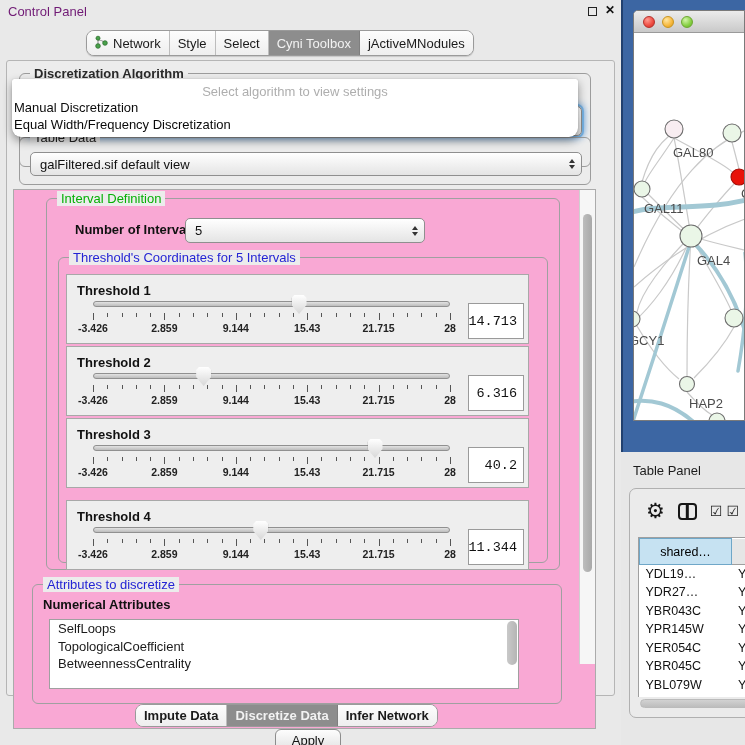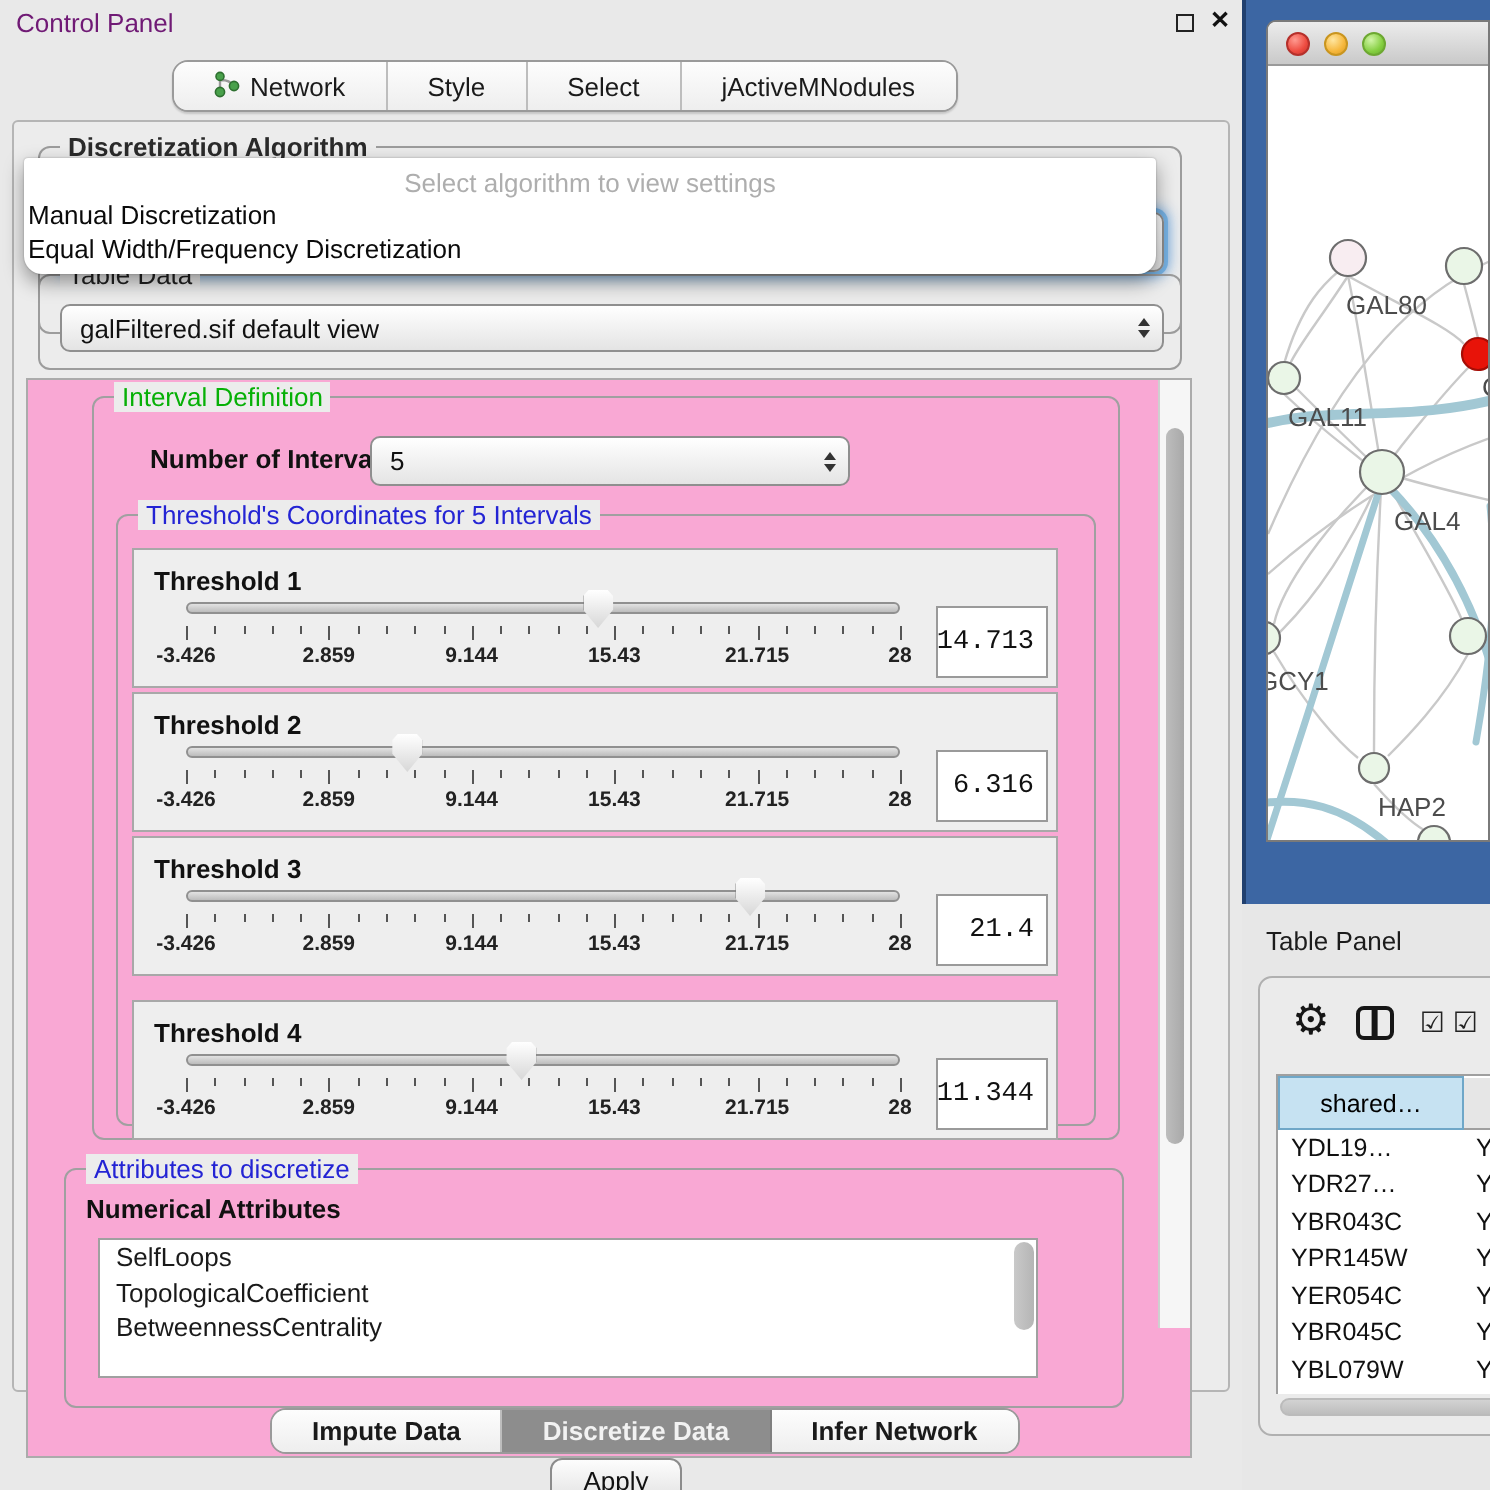--- a/index.html
+++ b/index.html
@@ -9,21 +9,21 @@
 
   
   #control-panel { left:0; top:0; width:621px; height:745px; background:#e9e9e9; }
   #cp-titlebar { left:0; top:0; width:621px; height:22px; background:#e9e9e9; }
   #cp-title { left:8px; top:4px; font-size:13px; color:#701a75; }
   #cp-float { right:24px; top:7px; width:9px; height:9px; border:1.5px solid #222; }
   #cp-close { right:6px; top:3px; font-size:12px; font-weight:bold; color:#111; }
 
   
   #top-tabs { left:86px; top:30px; height:26px; display:flex; border:1px solid #9a9a9a; border-radius:8px; overflow:hidden; background:#f6f6f6; box-shadow:0 1px 1px rgba(0,0,0,.15); }
-  .tab { display:flex; align-items:center; gap:5px; padding:0 20px; font-size:13px; color:#1a1a1a; background:linear-gradient(#fdfdfd,#eeeeee); border-right:1px solid #bdbdbd; white-space:nowrap; }
+  .tab { display:flex; align-items:center; gap:5px; padding:0 8px; font-size:13px; color:#1a1a1a; background:linear-gradient(#fdfdfd,#eeeeee); border-right:1px solid #bdbdbd; white-space:nowrap; }
   .tab:last-child { border-right:none; }
   .tab.sel { background:#8d8d8d; color:#f2f2f2; border-right-color:#7f7f7f; }
   #bottom-tabs { left:135px; top:704px; height:23px; display:flex; border:1px solid #9a9a9a; border-radius:8px; overflow:hidden; background:#f6f6f6; }
   #bottom-tabs .tab { font-size:13px; font-weight:bold; }
   #bottom-tabs .tab.sel { font-weight:bold; }
 
   
   #main-panel { left:6px; top:60px; width:609px; height:636px; background:#ececec; border:1px solid #b5b5b5; border-radius:3px; }
   .groupbox { position:absolute; border:1px solid #9c9c9c; border-radius:6px; }
   .grouptitle { position:absolute; top:-8px; left:10px; background:#ececec; padding:0 4px; font-size:13px; }
@@ -108,20 +108,23 @@
               <circle cx="3" cy="11" r="2.3" fill="#49a14b" stroke="#2e7030" stroke-width="0.8"></circle>
               <circle cx="10" cy="8" r="2.3" fill="#49a14b" stroke="#2e7030" stroke-width="0.8"></circle>
             </svg></span>
           <span>Network</span>
         </div>
         <div class="tab">
           <span>Style</span>
         </div>
         <div class="tab">
           <span>Select</span>
+        </div>
+        <div class="tab sel">
+          <span>Cyni Toolbox</span>
         </div>
         <div class="tab">
           <span>jActiveMNodules</span>
         </div>
       </div>
 
     <div class="abs" id="main-panel">
 
       <div class="groupbox" id="algo-group" style="left:12px; top:12px; width:572px; height:94px;">
         <span class="grouptitle" style="color:#2a2a2a; font-weight:bold;">Discretization Algorithm</span>
@@ -267,21 +270,21 @@
                   <div class="tick minor" style="left: 283.04px;"></div>
                   <div class="tick minor" style="left: 297.32px;"></div>
                   <div class="tick major" style="left: 311.6px;"></div>
                   <div class="scale-lab" style="left: 283.6px;">21.715</div>
                   <div class="tick minor" style="left: 325.88px;"></div>
                   <div class="tick minor" style="left: 340.16px;"></div>
                   <div class="tick minor" style="left: 354.44px;"></div>
                   <div class="tick minor" style="left: 368.72px;"></div>
                   <div class="tick major" style="left: 383px;"></div>
                   <div class="scale-lab" style="left: 355px;">28</div>
-                  <div class="val-box">21.4</div>
+                  <div class="val-box">40.2</div>
                 </div>
                 <div class="thr-panel" style="top: 242px;">
                   <div class="thr-label">Threshold 4</div>
                   <div class="track"></div>
                   <div class="thumb" style="left: 186.288px;"></div>
                   <div class="tick major" style="left: 26px;"></div>
                   <div class="scale-lab" style="left: -2px;">-3.426</div>
                   <div class="tick minor" style="left: 40.28px;"></div>
                   <div class="tick minor" style="left: 54.56px;"></div>
                   <div class="tick minor" style="left: 68.84px;"></div>

